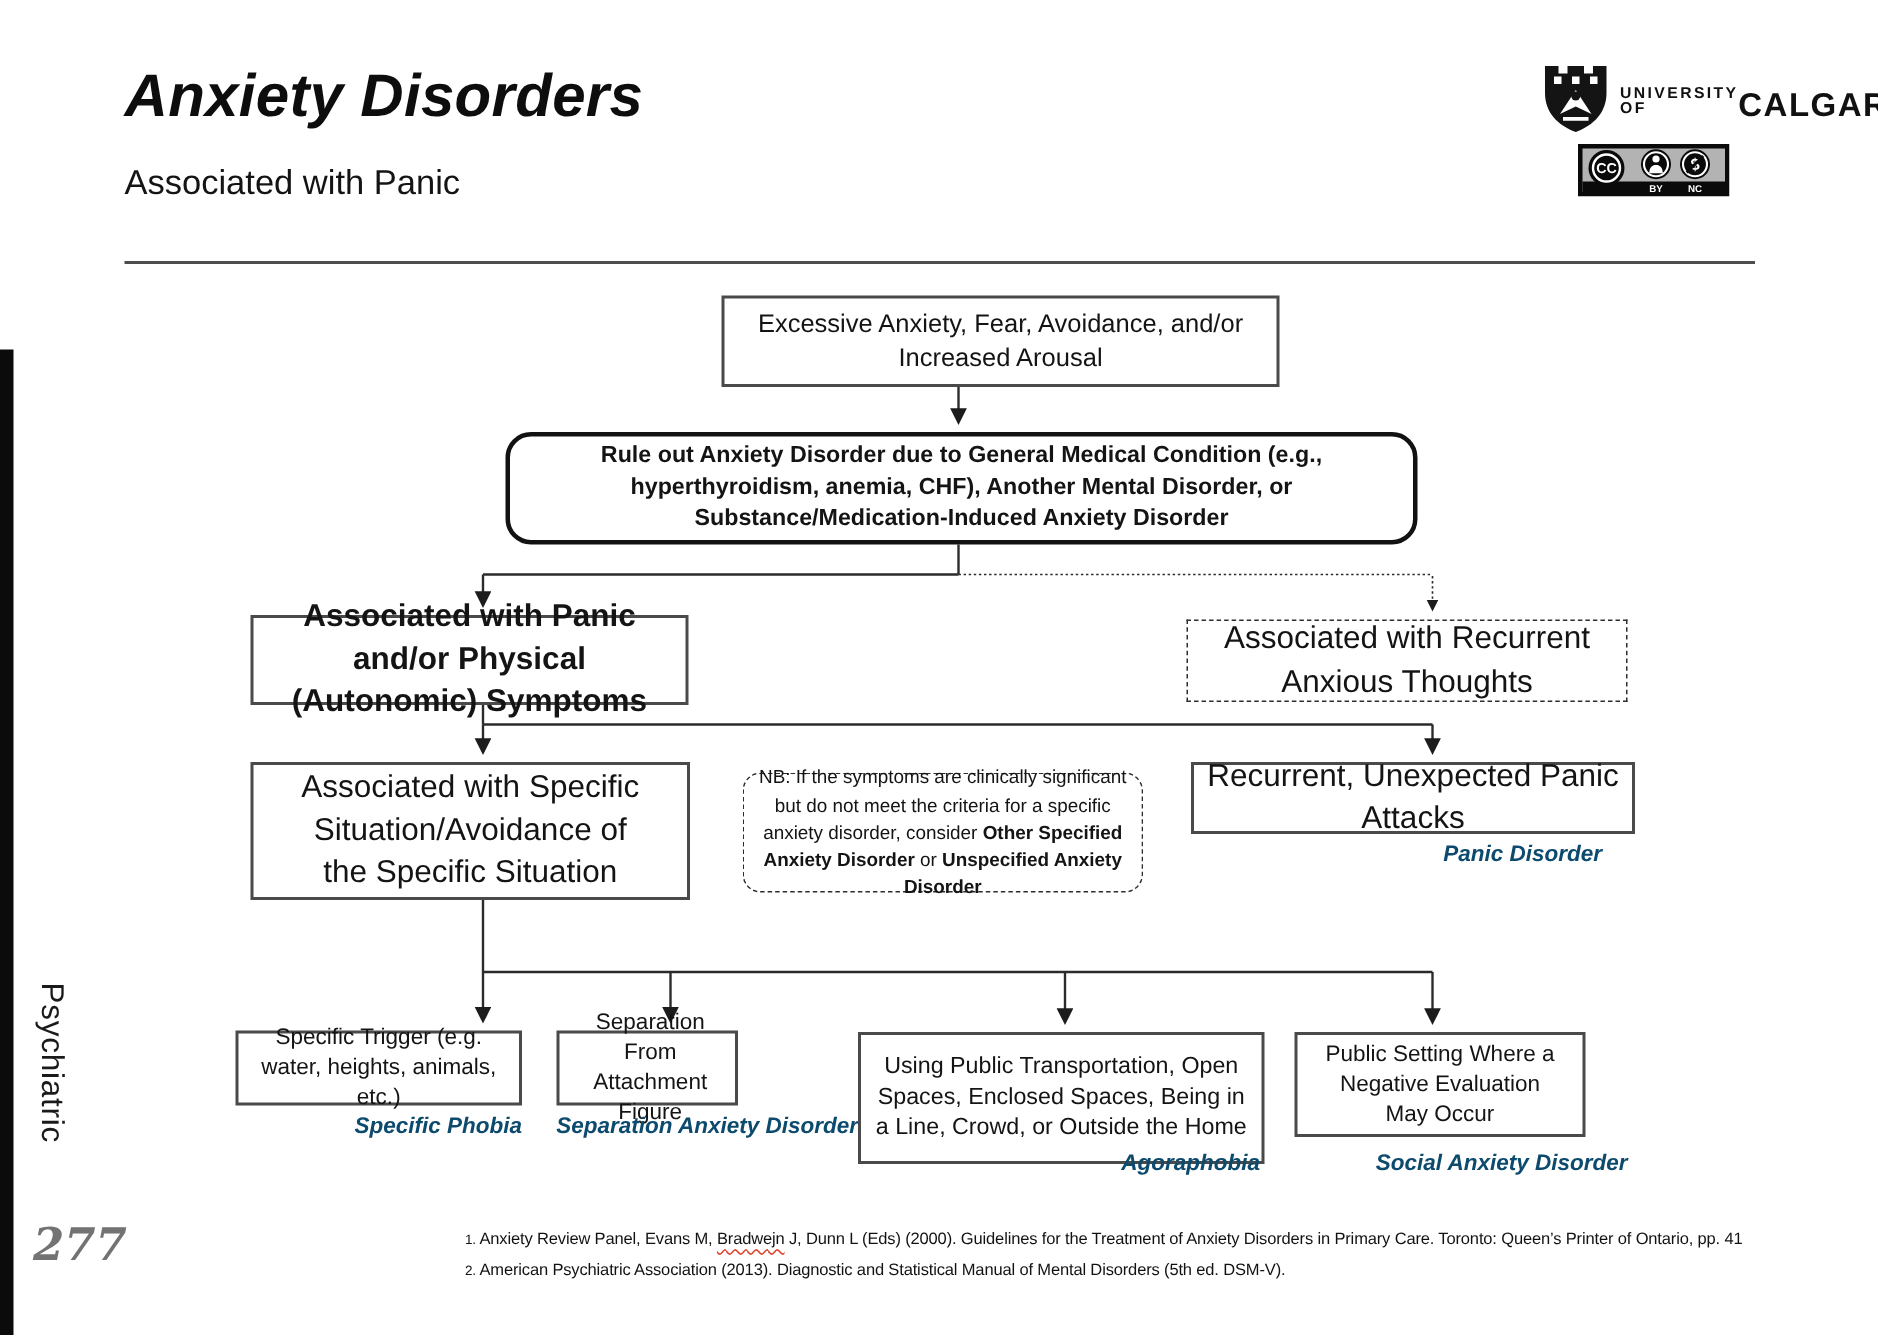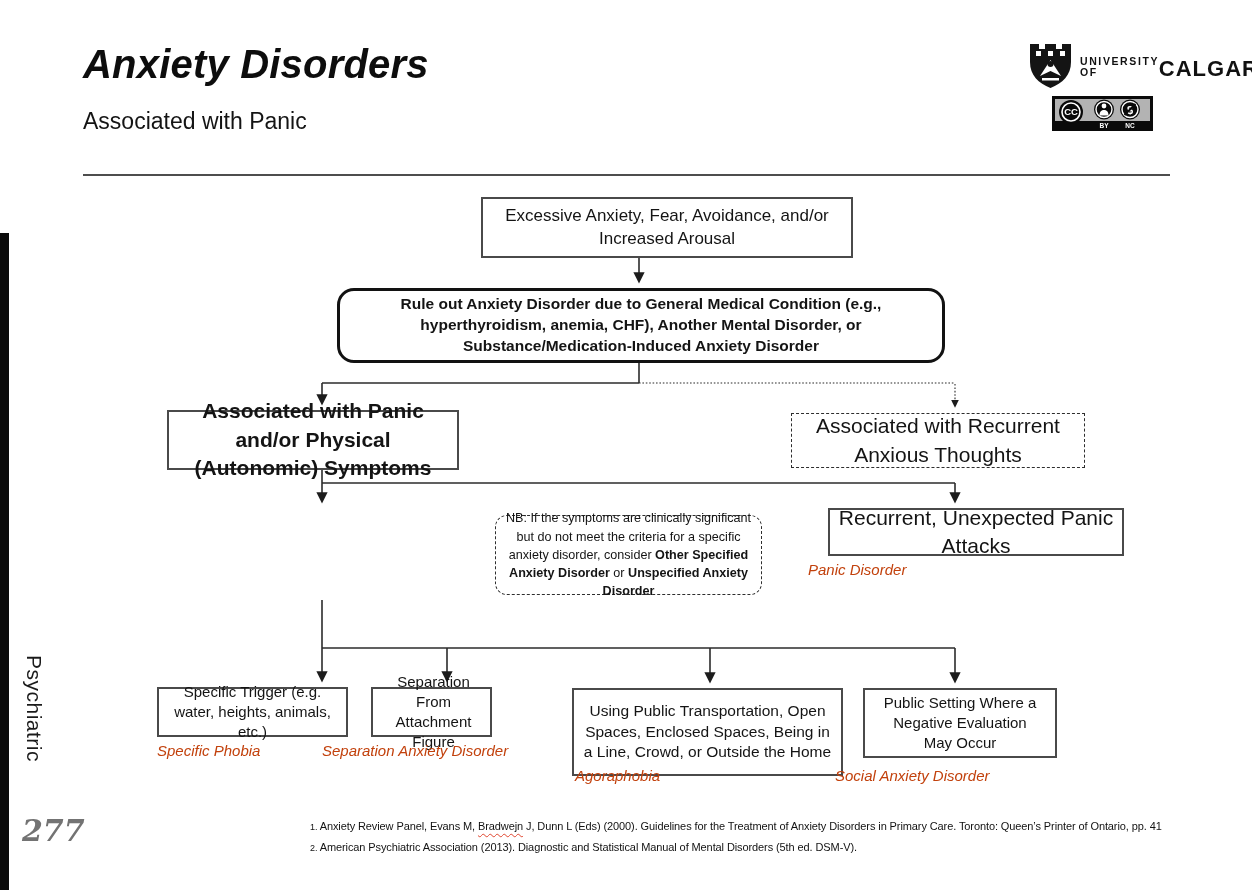--- a/index.html
+++ b/index.html
@@ -34,27 +34,27 @@
   .b-nb{border:1.7px dashed #2e2e2e;border-radius:12px;}
   .bold{font-weight:700;}
 
   #n-excessive{left:453px;top:197px;width:372px;height:61px;font-size:17px;margin-left:28px;}
   #n-ruleout{left:337px;top:288px;width:608px;height:75px;font-weight:700;font-size:15.5px;padding:16px 26px;}
   #n-panic-sym{left:167px;top:410px;width:292px;height:60px;font-weight:700;}
   #n-anx-thoughts{left:791px;top:413px;width:294px;height:55px;}
   #n-spec-sit{left:167px;top:508px;width:293px;height:92px;padding:4px 30px;}
   #n-nb{left:495px;top:515px;width:267px;height:80px;font-size:12.6px;
         line-height:1.45;padding:4px 6px;}
-  #n-recurrent{left:828px;top:508px;width:296px;height:48px;}
+  #n-recurrent{left:794px;top:508px;width:296px;height:48px;}
   #n-trigger{left:157px;top:687px;width:191px;height:50px;font-size:15px;padding:2px 4px;}
   #n-separation{left:371px;top:687px;width:121px;height:50px;font-size:15px;padding-left:12px;}
   #n-agora{left:572px;top:688px;width:271px;height:88px;font-size:15.5px;}
   #n-social{left:863px;top:688px;width:194px;height:70px;font-size:15px;padding:2px 18px;}
 
-  .dx-label{position:absolute;text-align:left;font-weight:400;font-style:italic;font-size:15px;color:#c2410c;}
+  .dx-label{position:absolute;text-align:right;font-weight:700;font-style:italic;font-size:15px;color:#0c4a6e;}
   #l-panic{left:808px;top:561px;width:260px;}
   #l-phobia{left:157px;top:742px;width:191px;}
   #l-separation{left:322px;top:742px;width:250px;}
   #l-agora{left:575px;top:767px;width:265px;}
   #l-social{left:835px;top:767px;width:250px;}
 
   
   .footnote{position:absolute;left:310px;font-size:11px;color:#121212;letter-spacing:-.1px;white-space:nowrap;}
   #fn1{top:820px;} #fn2{top:841px;}
   .fn-num{font-size:9px;}
@@ -149,20 +149,23 @@
   </div>
 
   <div class="node b-solid" id="n-panic-sym">
     <span>Associated with Panic and/or Physical (Autonomic) Symptoms</span>
   </div>
 
   <div class="node b-dash" id="n-anx-thoughts">
     <span>Associated with Recurrent Anxious Thoughts</span>
   </div>
 
+  <div class="node b-solid" id="n-spec-sit">
+    <span>Associated with Specific Situation/Avoidance of the Specific Situation</span>
+  </div>
 
   <div class="node b-nb" id="n-nb">
     <span><span>NB: If the symptoms are clinically significant but do not meet the criteria for a specific anxiety disorder, consider </span><span class="bold">Other Specified Anxiety Disorder</span><span> or </span><span class="bold">Unspecified Anxiety Disorder</span></span>
   </div>
 
   <div class="node b-solid" id="n-recurrent">
     <span>Recurrent, Unexpected Panic Attacks</span>
   </div>
   <div class="dx-label" id="l-panic">Panic Disorder</div>
 

